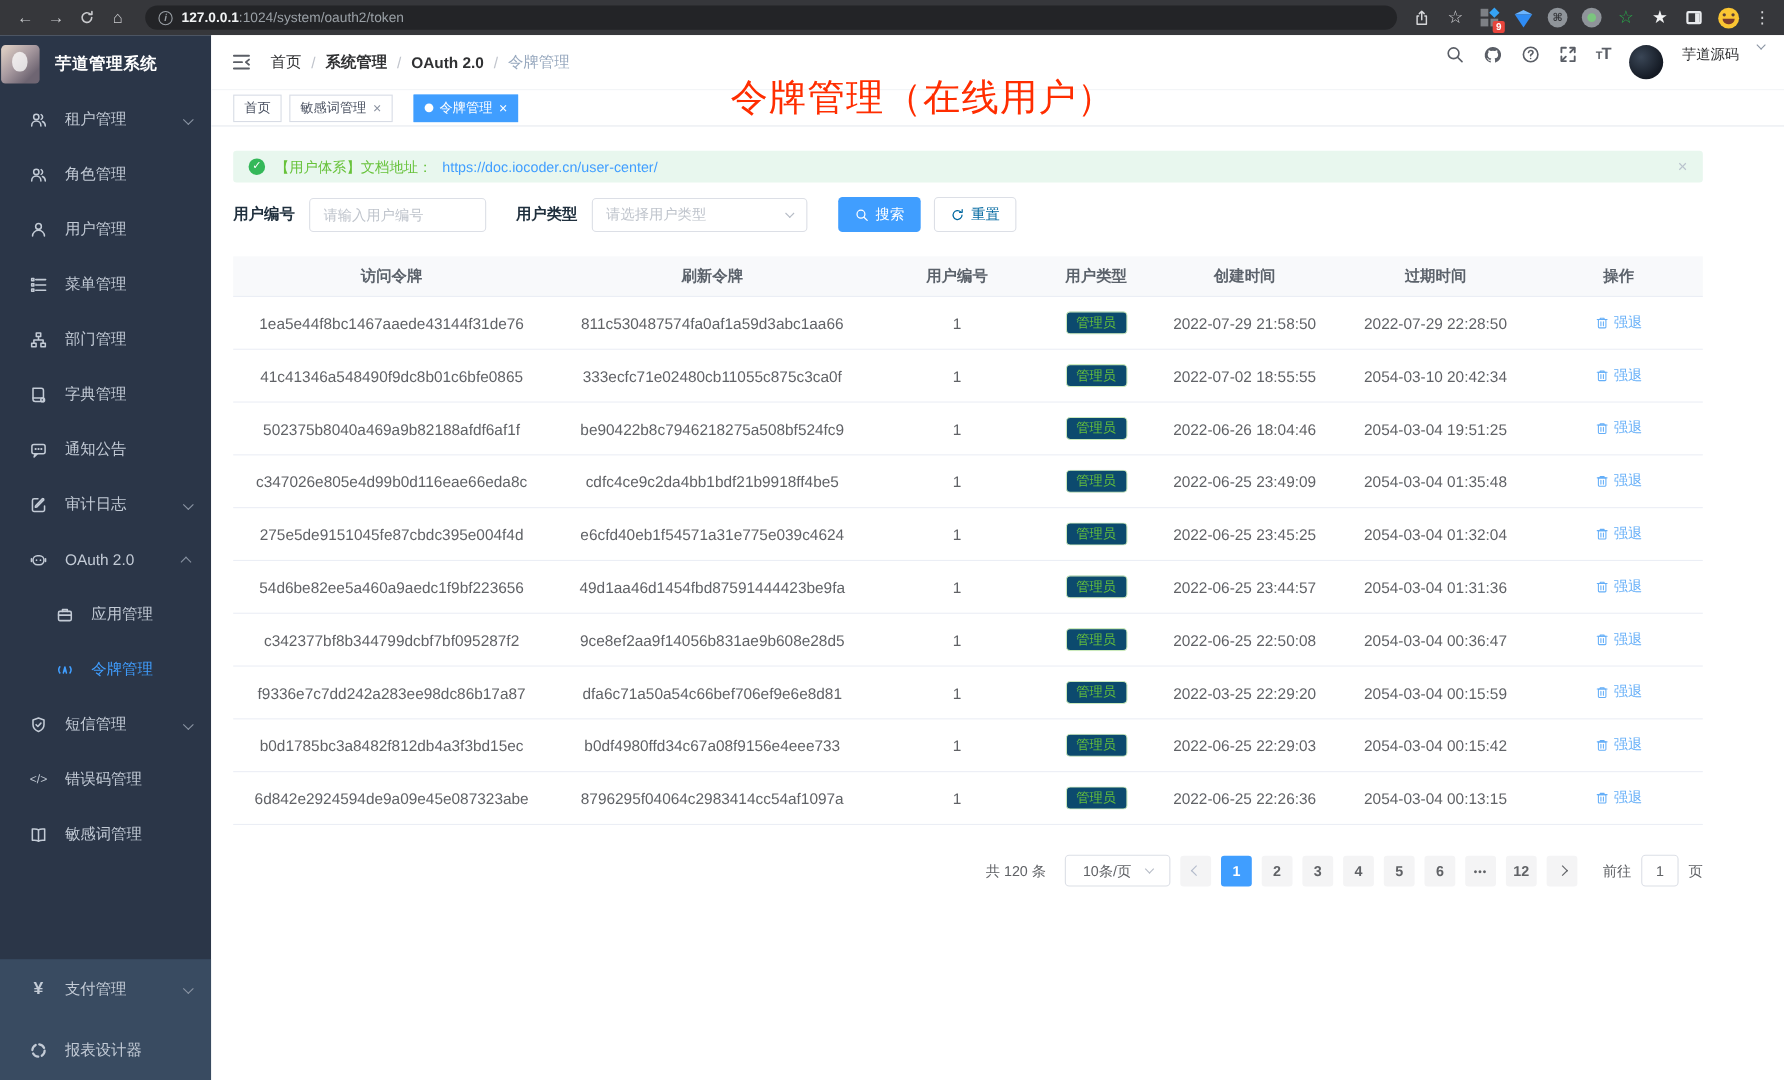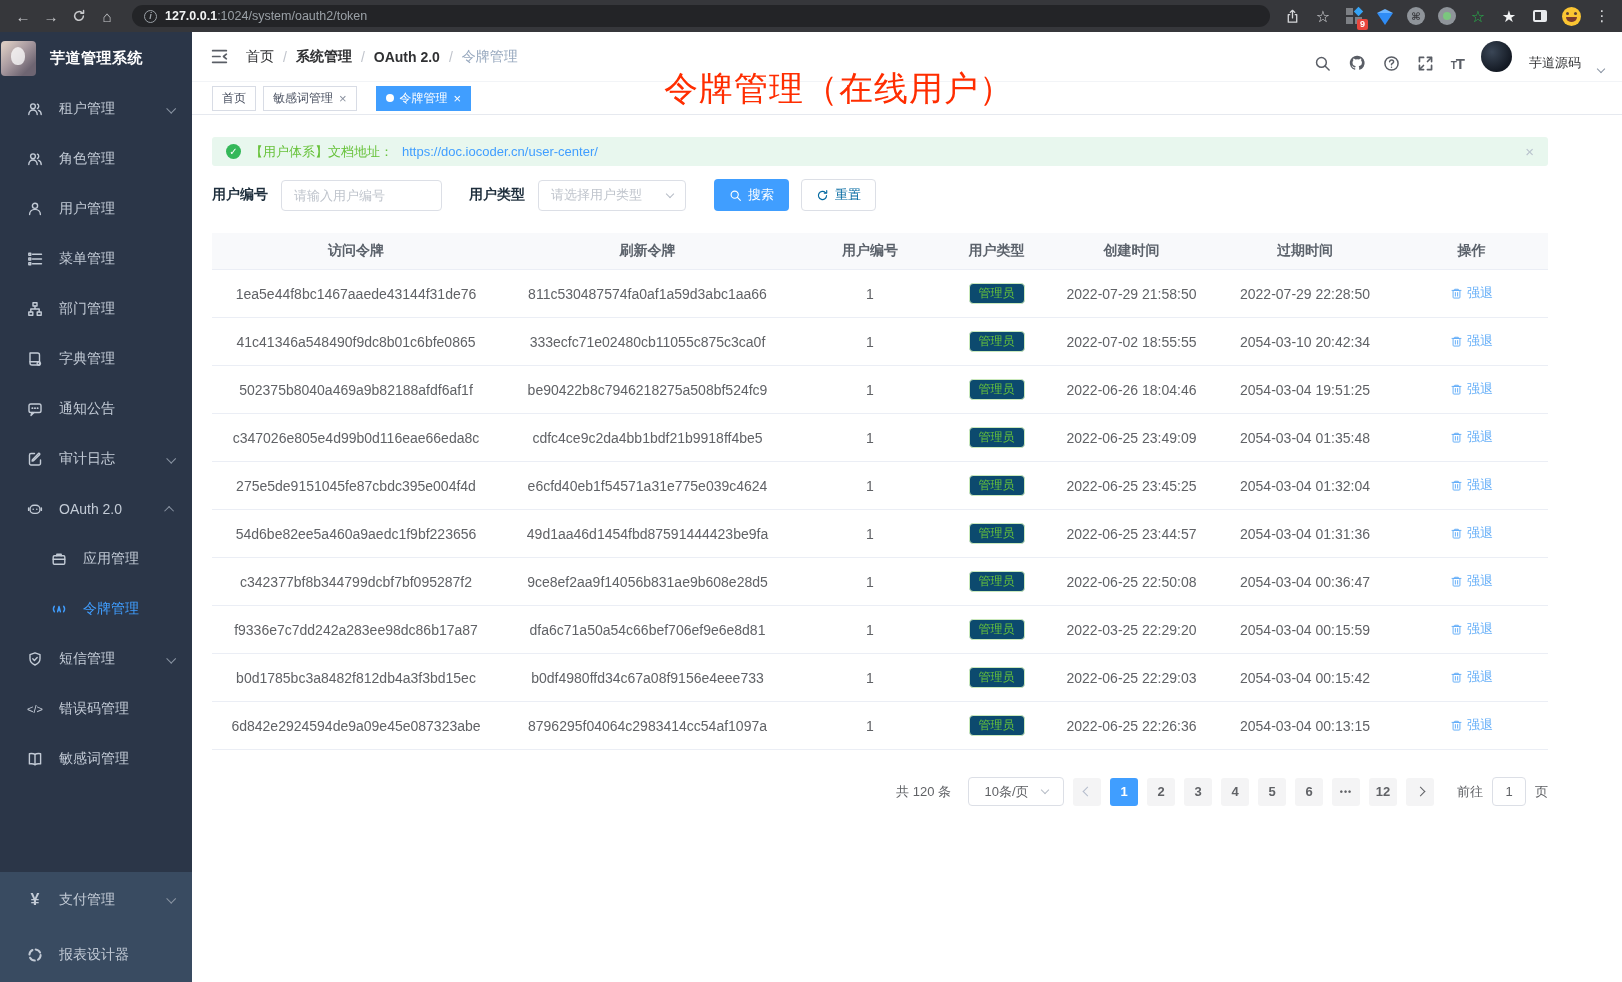--- a/index.html
+++ b/index.html
@@ -49,21 +49,21 @@
   .side-bottom .mi{height:55px}
   
   .main{flex:1;display:flex;flex-direction:column;background:#fff;min-width:0}
   .app-header{height:50px;display:flex;align-items:center;padding:0 18px;border-bottom:1px solid #f2f4f7}
   .hamburger{color:#5a5e66;margin-right:17px;cursor:pointer}
   .breadcrumb{display:flex;align-items:center;gap:9px;font-size:14px}
   .bc{color:#303133;font-weight:700}
   .bc.plain{font-weight:400}
   .bc-sep{color:#c0c4cc}
   .bc-cur{color:#97a8be}
-  .htools{margin-left:auto;display:flex;align-items:flex-end;gap:17px;color:#5a5e66}
+  .htools{margin-left:auto;display:flex;align-items:flex-start;gap:17px;color:#5a5e66}
   .tool{cursor:pointer;display:flex;align-items:center;justify-content:center}
   .tt{display:block;font-weight:700;font-size:15px;letter-spacing:-1px}
   .tt::first-letter{font-size:10px}
   .avatar{width:31px;height:31px;border-radius:50%;background:radial-gradient(circle at 35% 35%,#3a4656,#141a24 70%);cursor:pointer}
   .username{font-size:13px;color:#303133;cursor:pointer}
   .caret{width:6px;height:6px;border-right:1.4px solid #8a94a3;border-bottom:1.4px solid #8a94a3;transform:rotate(45deg);margin-top:-3px}
   
   .tags{height:33px;display:flex;align-items:center;padding:0 20px;gap:7px;border-bottom:1px solid #e6e9ef}
   .tag{height:25px;display:flex;align-items:center;border:1px solid #d8dce5;background:#fff;color:#495060;font-size:12px;padding:0 9px;gap:6px;cursor:pointer}
   .tag .x{font-size:13px;color:#8a919f;line-height:1}
@@ -73,21 +73,21 @@
   
   .content{padding-left:20px;width:1356px}
   .alert{margin-top:22px;height:29px;background:#e8f7ee;border-radius:3px;display:flex;align-items:center;padding:0 14px;font-size:13px;color:#67c23a;gap:9px}
   .chk{width:15px;height:15px;border-radius:50%;background:#34b859;color:#fff;font-size:10px;display:flex;align-items:center;justify-content:center;flex-shrink:0}
   .alert a{color:#409eff;text-decoration:none;cursor:pointer}
   .alert .x{margin-left:auto;color:#b9c3cd;font-size:15px;cursor:pointer}
   .filters{margin-top:13px;display:flex;align-items:center;font-size:14px}
   .flabel{font-weight:700;color:#1f2f3d}
   .finput{width:161px;height:31px;border:1px solid #dcdfe6;border-radius:4px;padding:0 12px;font-size:13px;color:#606266;margin-left:13px;outline:none}
   .finput::placeholder{color:#bfc4cc}
-  .fselect{width:148px;height:31px;border:1px solid #dcdfe6;border-radius:4px;margin-left:13px;display:flex;align-items:center;justify-content:space-between;padding:0 12px;font-size:13px;color:#bfc4cc;cursor:pointer}
+  .fselect{width:196px;height:31px;border:1px solid #dcdfe6;border-radius:4px;margin-left:13px;display:flex;align-items:center;justify-content:space-between;padding:0 12px;font-size:13px;color:#bfc4cc;cursor:pointer}
   .fselect .caret{border-color:#b6bcc6}
   .lbl2{margin-left:27px}
   .btn{height:32px;border-radius:4px;display:inline-flex;align-items:center;gap:6px;font-size:13px;cursor:pointer;border:none}
   .btn-primary{margin-left:28px;padding:16px 15px;background:#409eff;color:#fff}
   .btn-plain{margin-left:12px;padding:0 14px;background:#fff;border:1px solid #dcdfe6;color:#0369a1}
   .btn svg.ico{width:13px;height:13px}
   
   .table{margin-top:22px;width:1336px}
   .thead,.trow{display:grid;grid-template-columns:288px 295px 150px 103px 167px 180px 153px;align-items:center}
   .thead{height:37px;background:#f8f9fb;border-bottom:1px solid #ebeef5;font-weight:700;color:#5b626b;font-size:14px}

